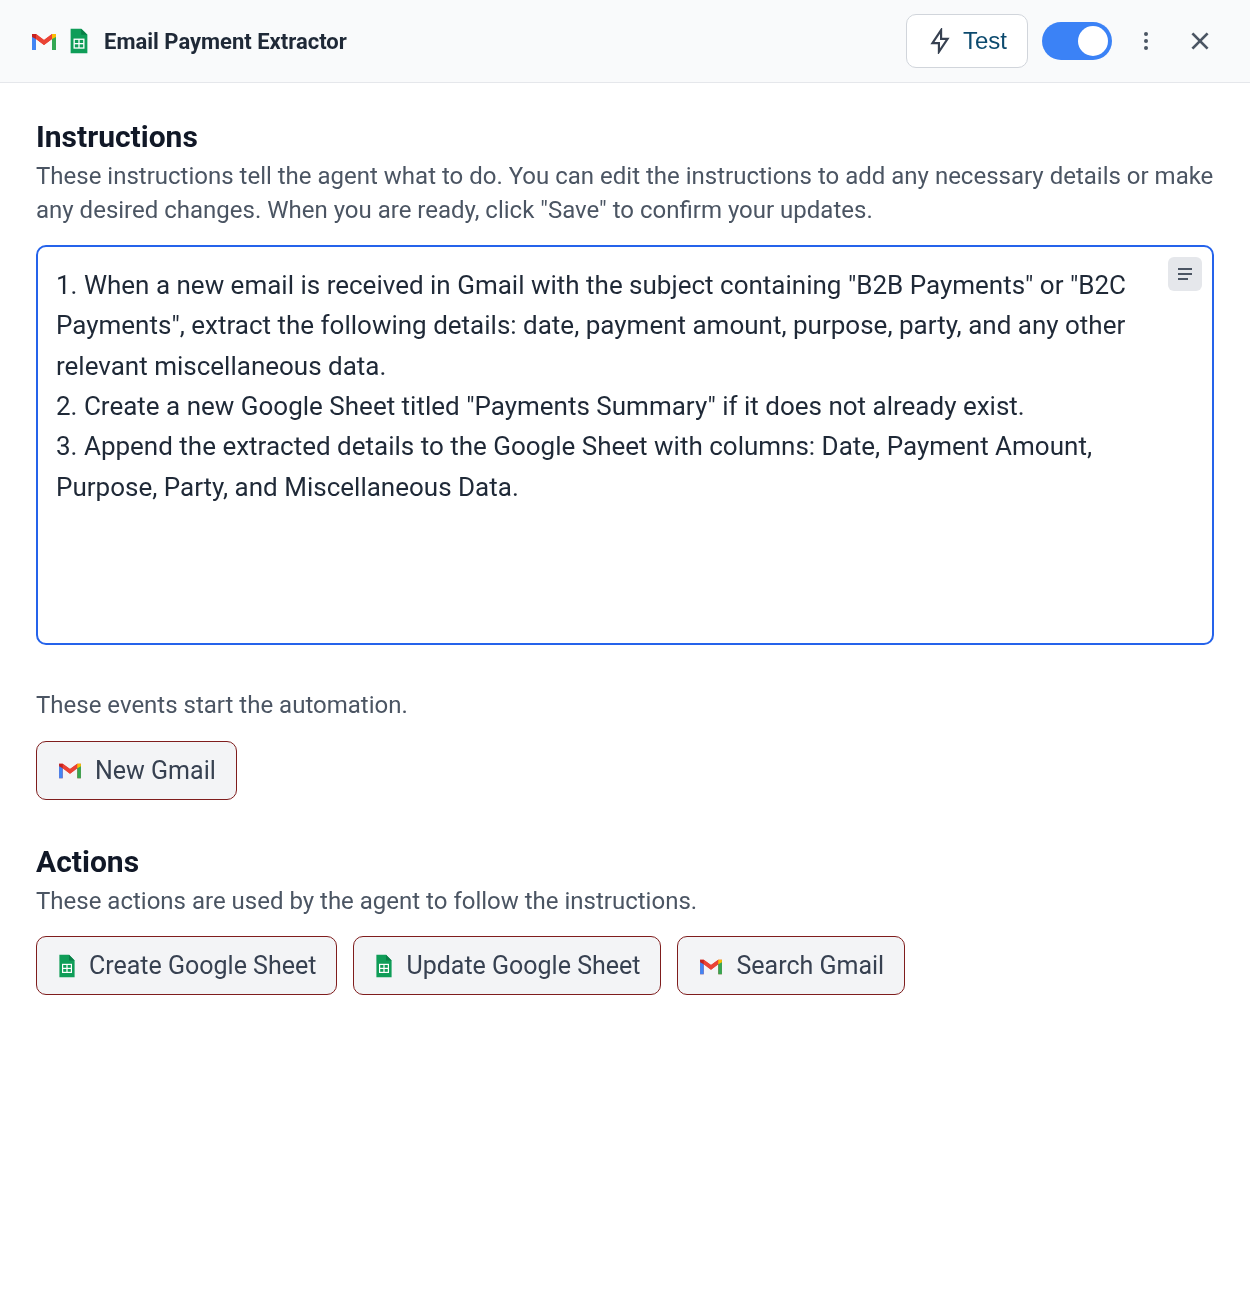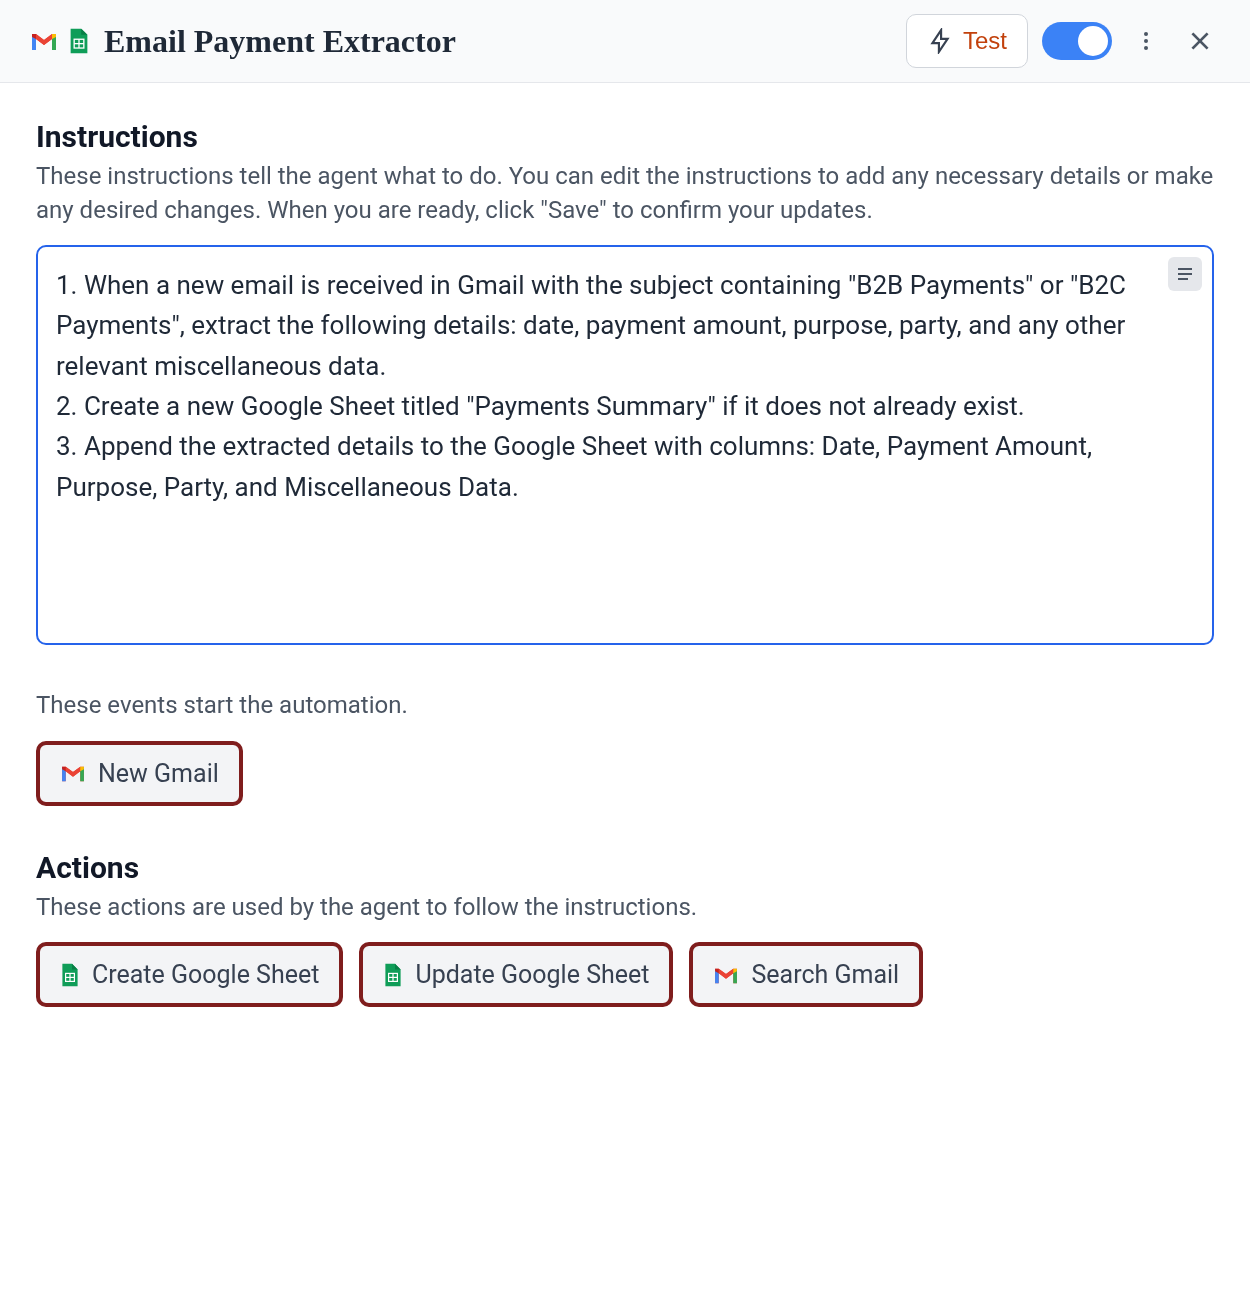--- a/index.html
+++ b/index.html
@@ -16,42 +16,41 @@
   background: #f9fafb;
   border-bottom: 1px solid #e5e7eb;
   gap: 14px;
 }
 .header-icons {
   display: flex;
   align-items: center;
   gap: 10px;
 }
 .title {
-  font-size: 32px;
+  font-size: 22px;
   font-weight: 700;
   color: #1f2937;
   flex: 1;
-  font-family: Liberation Serif, serif;
 }
 .header-buttons {
   display: flex;
   align-items: center;
   gap: 14px;
 }
 .btn {
   display: inline-flex;
   align-items: center;
   gap: 10px;
   padding: 12px 20px;
   background: #fff;
   border: 1px solid #d1d5db;
   border-radius: 10px;
   font-size: 24px;
   font-weight: 500;
-  color: #c2410c;
+  color: #0c4a6e;
   cursor: pointer;
 }
 .btn svg { width: 26px; height: 26px; }
 .toggle {
   width: 70px;
   height: 38px;
   background: #3b82f6;
   border-radius: 19px;
   position: relative;
   cursor: pointer;
@@ -126,21 +125,21 @@
   gap: 16px;
   flex-wrap: wrap;
   margin-bottom: 44px;
 }
 .chip {
   display: inline-flex;
   align-items: center;
   gap: 12px;
   padding: 14px 20px;
   background: #f3f4f6;
-  border: 4px solid #7f1d1d;
+  border: 1px solid #7f1d1d;
   border-radius: 10px;
   font-size: 25px;
   color: #374151;
   cursor: pointer;
 }
 .gmail-svg { width: 28px; height: 22px; }
 .sheets-svg { width: 22px; height: 28px; }
 .small-sheets { width: 20px; height: 26px; }
 .small-gmail { width: 26px; height: 20px; }
 </style>

